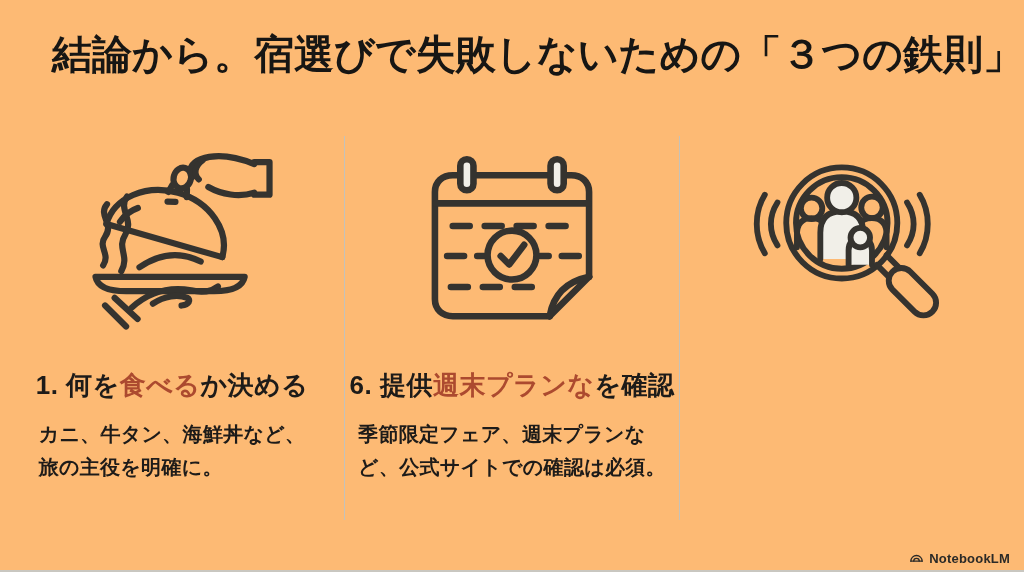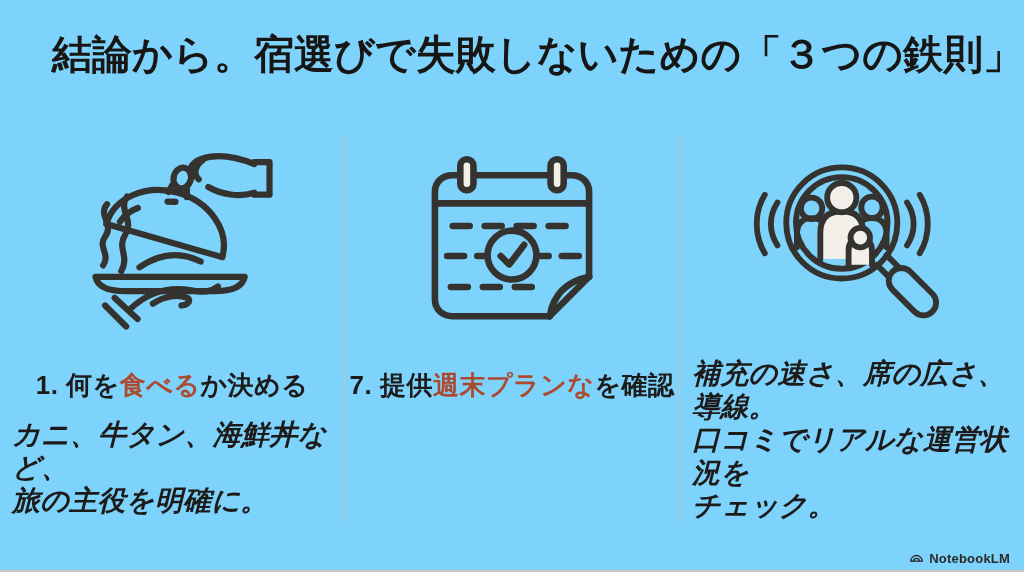--- a/index.html
+++ b/index.html
@@ -1,19 +1,19 @@
 <!DOCTYPE html>
 <html><head>
 <meta charset="utf-8">
 <style>
   html,body{margin:0;padding:0;background:#e8e6e0;}
   .slide{
     position:relative;
     width:1024px;height:572px;
-    background:#7dd3fc;
+    background:#fdba74;
     overflow:hidden;
     font-family:"Liberation Sans","DejaVu Sans",sans-serif;
     color:#201e1b;
   }
   .slide::after{
     content:"";position:absolute;left:0;right:0;bottom:0;height:2px;
     background:#c9c7c0;
   }
   .title{
     position:absolute;top:30px;left:52px;margin:0;
@@ -33,22 +33,22 @@
   .col + .col{border-left:1.5px solid #c4c2ba;}
   .icon-wrap{
     height:202px;display:flex;align-items:center;justify-content:center;
   }
   .heading{
     margin:26px 0 0;font-size:26px;font-weight:700;
     letter-spacing:.5px;white-space:nowrap;color:#1d1b19;
   }
   .hl{color:#ac4a2f;}
   .body{
-    margin:15px 12px 0;font-size:28px;font-weight:600;line-height:33px;
-    letter-spacing:.3px;white-space:pre-line;text-align:left;color:#1d1b19;font-style:italic;
+    margin:15px 0 0;font-size:20px;font-weight:600;line-height:33px;
+    letter-spacing:.3px;white-space:pre-line;text-align:left;color:#1d1b19;
   }
   .footer{
     position:absolute;right:14px;bottom:6px;
     display:flex;align-items:center;gap:5px;
     font-size:13px;font-weight:700;color:#2b2a27;letter-spacing:.2px;
   }
   svg{display:block;}
 </style>
 </head>
 <body>
@@ -108,21 +108,23 @@
             <rect x="45" y="13" width="14" height="33" rx="7" fill="#f1efe8"></rect>
             <rect x="141" y="13" width="14" height="33" rx="7" fill="#f1efe8"></rect>
             <path d="M37,84 H55 M71,84 H89 M105,84 H123 M139,84 H157"></path>
             <path d="M31,116 H49 M63,116 H71 M130,116 H139 M153,116 H171"></path>
             <path d="M35,149 H53 M69,149 H87 M103,149 H121"></path>
             <circle cx="100" cy="115" r="26"></circle>
             <path d="M88,116 L97,125 L113,104"></path>
           </g>
         </svg>
       </div>
-      <h2 class="heading"><span>7. 提供</span><span class="hl">週末プランな</span><span>を確認</span></h2>
+      <h2 class="heading"><span>6. 提供</span><span class="hl">週末プランな</span><span>を確認</span></h2>
+      <p class="body">季節限定フェア、週末プランな
+ど、公式サイトでの確認は必須。</p>
     </section>
 
     <section class="col">
       <div class="icon-wrap">
         <svg width="212" height="190" viewBox="0 0 205 195" aria-hidden="true">
           <g stroke="#35332f" stroke-width="6" fill="none" stroke-linecap="round" stroke-linejoin="round">
 
             <path d="M26,58 C17,72 17,88 26,102"></path>
             <path d="M13,50 C2,68 2,92 13,110"></path>
             <path d="M159,58 C168,72 168,88 159,102"></path>
@@ -143,23 +145,20 @@
             <path d="M99,122 L99,107 C99,98 104,95 111,95 C118,95 123,98 123,107 L123,122 Z" fill="#f1efe8" stroke="none"></path>
             <path d="M99,122 L99,107 C99,98 104,95 111,95 C118,95 123,98 123,107 L123,122"></path>
             <circle cx="111" cy="94" r="10" fill="#f1efe8"></circle>
 
             <path d="M138,112 L150,124"></path>
             <path d="M128,122 L140,134"></path>
             <rect x="0" y="-13" width="58" height="26" rx="13" transform="translate(144,129) rotate(45)"></rect>
           </g>
         </svg>
       </div>
-      <p class="body">補充の速さ、席の広さ、導線。
-口コミでリアルな運営状況を
-チェック。</p>
     </section>
 
   </div>
 
   <div class="footer">
     <span>
       <svg width="15" height="15" viewBox="0 0 20 20" aria-hidden="true">
         <g stroke="#2b2a27" stroke-width="1.8" fill="none" stroke-linecap="round">
           <path d="M2.5,13.5 A7.5,7.5 0 0 1 17.5,13.5"></path>
           <path d="M6.3,13.5 A3.7,3.7 0 0 1 13.7,13.5"></path>

